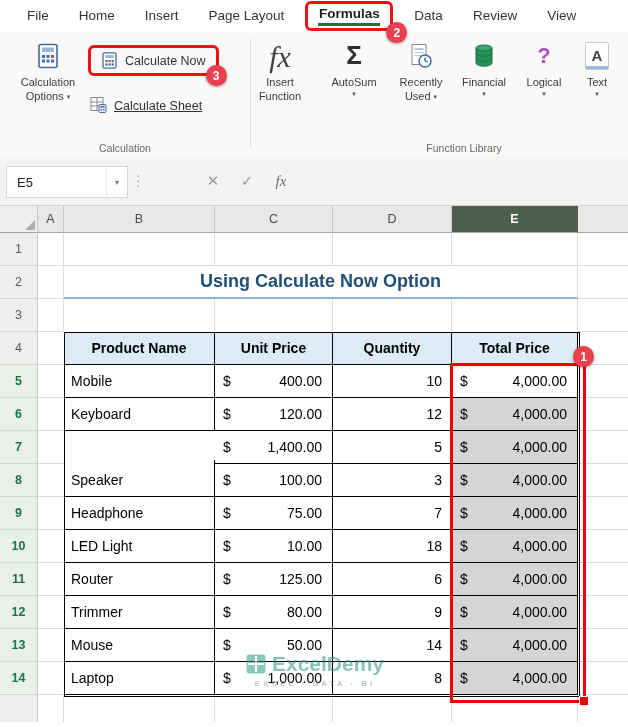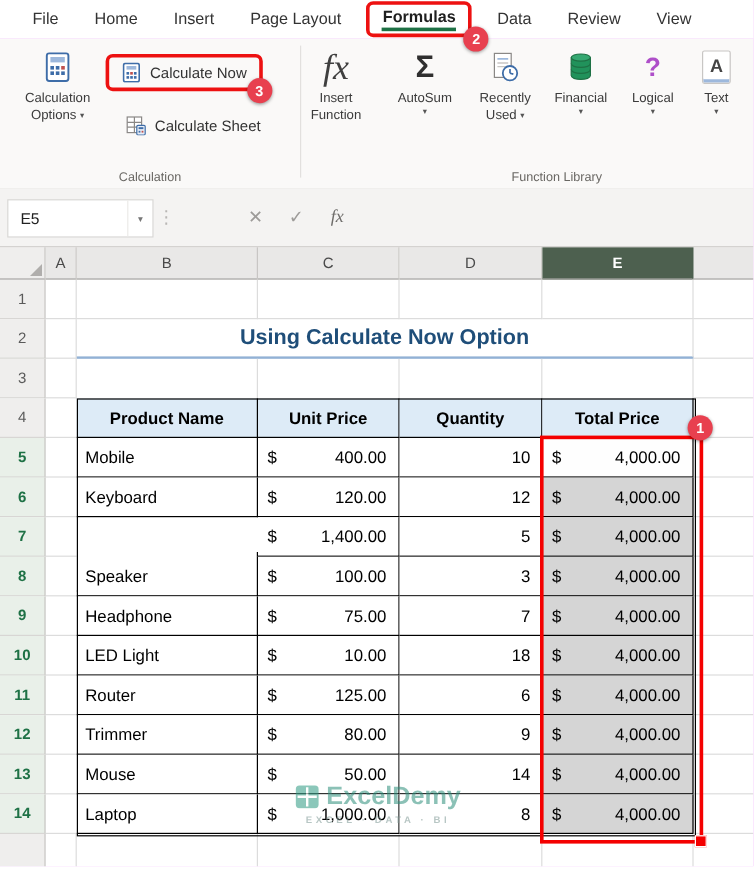--- a/index.html
+++ b/index.html
@@ -1,16 +1,16 @@
 <!DOCTYPE html>
 <html><head>
 <meta charset="utf-8">
 <style>
   html,body{margin:0;padding:0;background:#fff;}
-  #app{position:relative;width:628px;height:722px;background:#f0abfc;overflow:hidden;
+  #app{position:relative;width:628px;height:722px;background:#000000;overflow:hidden;
        font-family:"Liberation Sans","DejaVu Sans",sans-serif;}
 
   
   .tabbar{position:absolute;top:0;left:0;width:100%;height:32px;background:#fff;
           display:flex;align-items:center;padding-left:12px;z-index:20;}
   .tab{padding:0 15px;font-size:13.5px;color:#333;white-space:nowrap;line-height:32px;}
   .tab-formulas-wrap{position:relative;margin:0 6px;z-index:25;}
   .red-frame{border:3px solid #ED1111;border-radius:6px;padding:2px 10px 2px;
              display:flex;flex-direction:column;align-items:center;background:#fff;}
   .red-frame .lbl{font-size:13.5px;font-weight:bold;color:#1f1f1f;}
@@ -32,22 +32,22 @@
           font-size:11px;color:#3b3b3b;line-height:1.3;text-align:center;}
   .bigbtn .ic{height:32px;display:flex;align-items:center;justify-content:center;margin-bottom:3px;}
   .l2{display:flex;align-items:center;justify-content:center;gap:3px;}
   .chev{font-size:7px;color:#555;}
 
   .b-calcopts{left:8px;top:8px;width:80px;}
   .calcnow-frame{position:absolute;left:88px;top:13px;border:3px solid #ED1111;border-radius:6px;
                  padding:4px 10px;display:flex;align-items:center;gap:7px;
                  font-size:12.5px;color:#333;}
   .badge-3{position:absolute;right:-11px;bottom:-13px;}
-  .b-calcsheet{position:absolute;left:105px;top:64px;display:flex;align-items:center;gap:7px;
-               font-size:12.5px;color:#333;}
+  .b-calcsheet{position:absolute;left:90px;top:64px;display:flex;align-items:flex-end;gap:7px;
+               font-size:12.5px;color:#333;text-decoration:underline;}
 
   .b-insertfn{left:250px;top:8px;width:60px;}
   .fx-big{font-family:"Liberation Serif","DejaVu Serif",serif;font-style:italic;font-size:30px;color:#3f3f3f;}
   .b-autosum{left:326px;top:8px;width:56px;}
   .sigma{font-size:26px;color:#2f2f2f;font-weight:600;}
   .b-recent{left:390px;top:8px;width:62px;}
   .b-fin{left:455px;top:8px;width:58px;}
   .b-logical{left:517px;top:8px;width:54px;}
   .b-text{left:575px;top:8px;width:44px;}
   .qmark{font-size:22px;font-weight:bold;color:#AE4FC9;line-height:1;}

